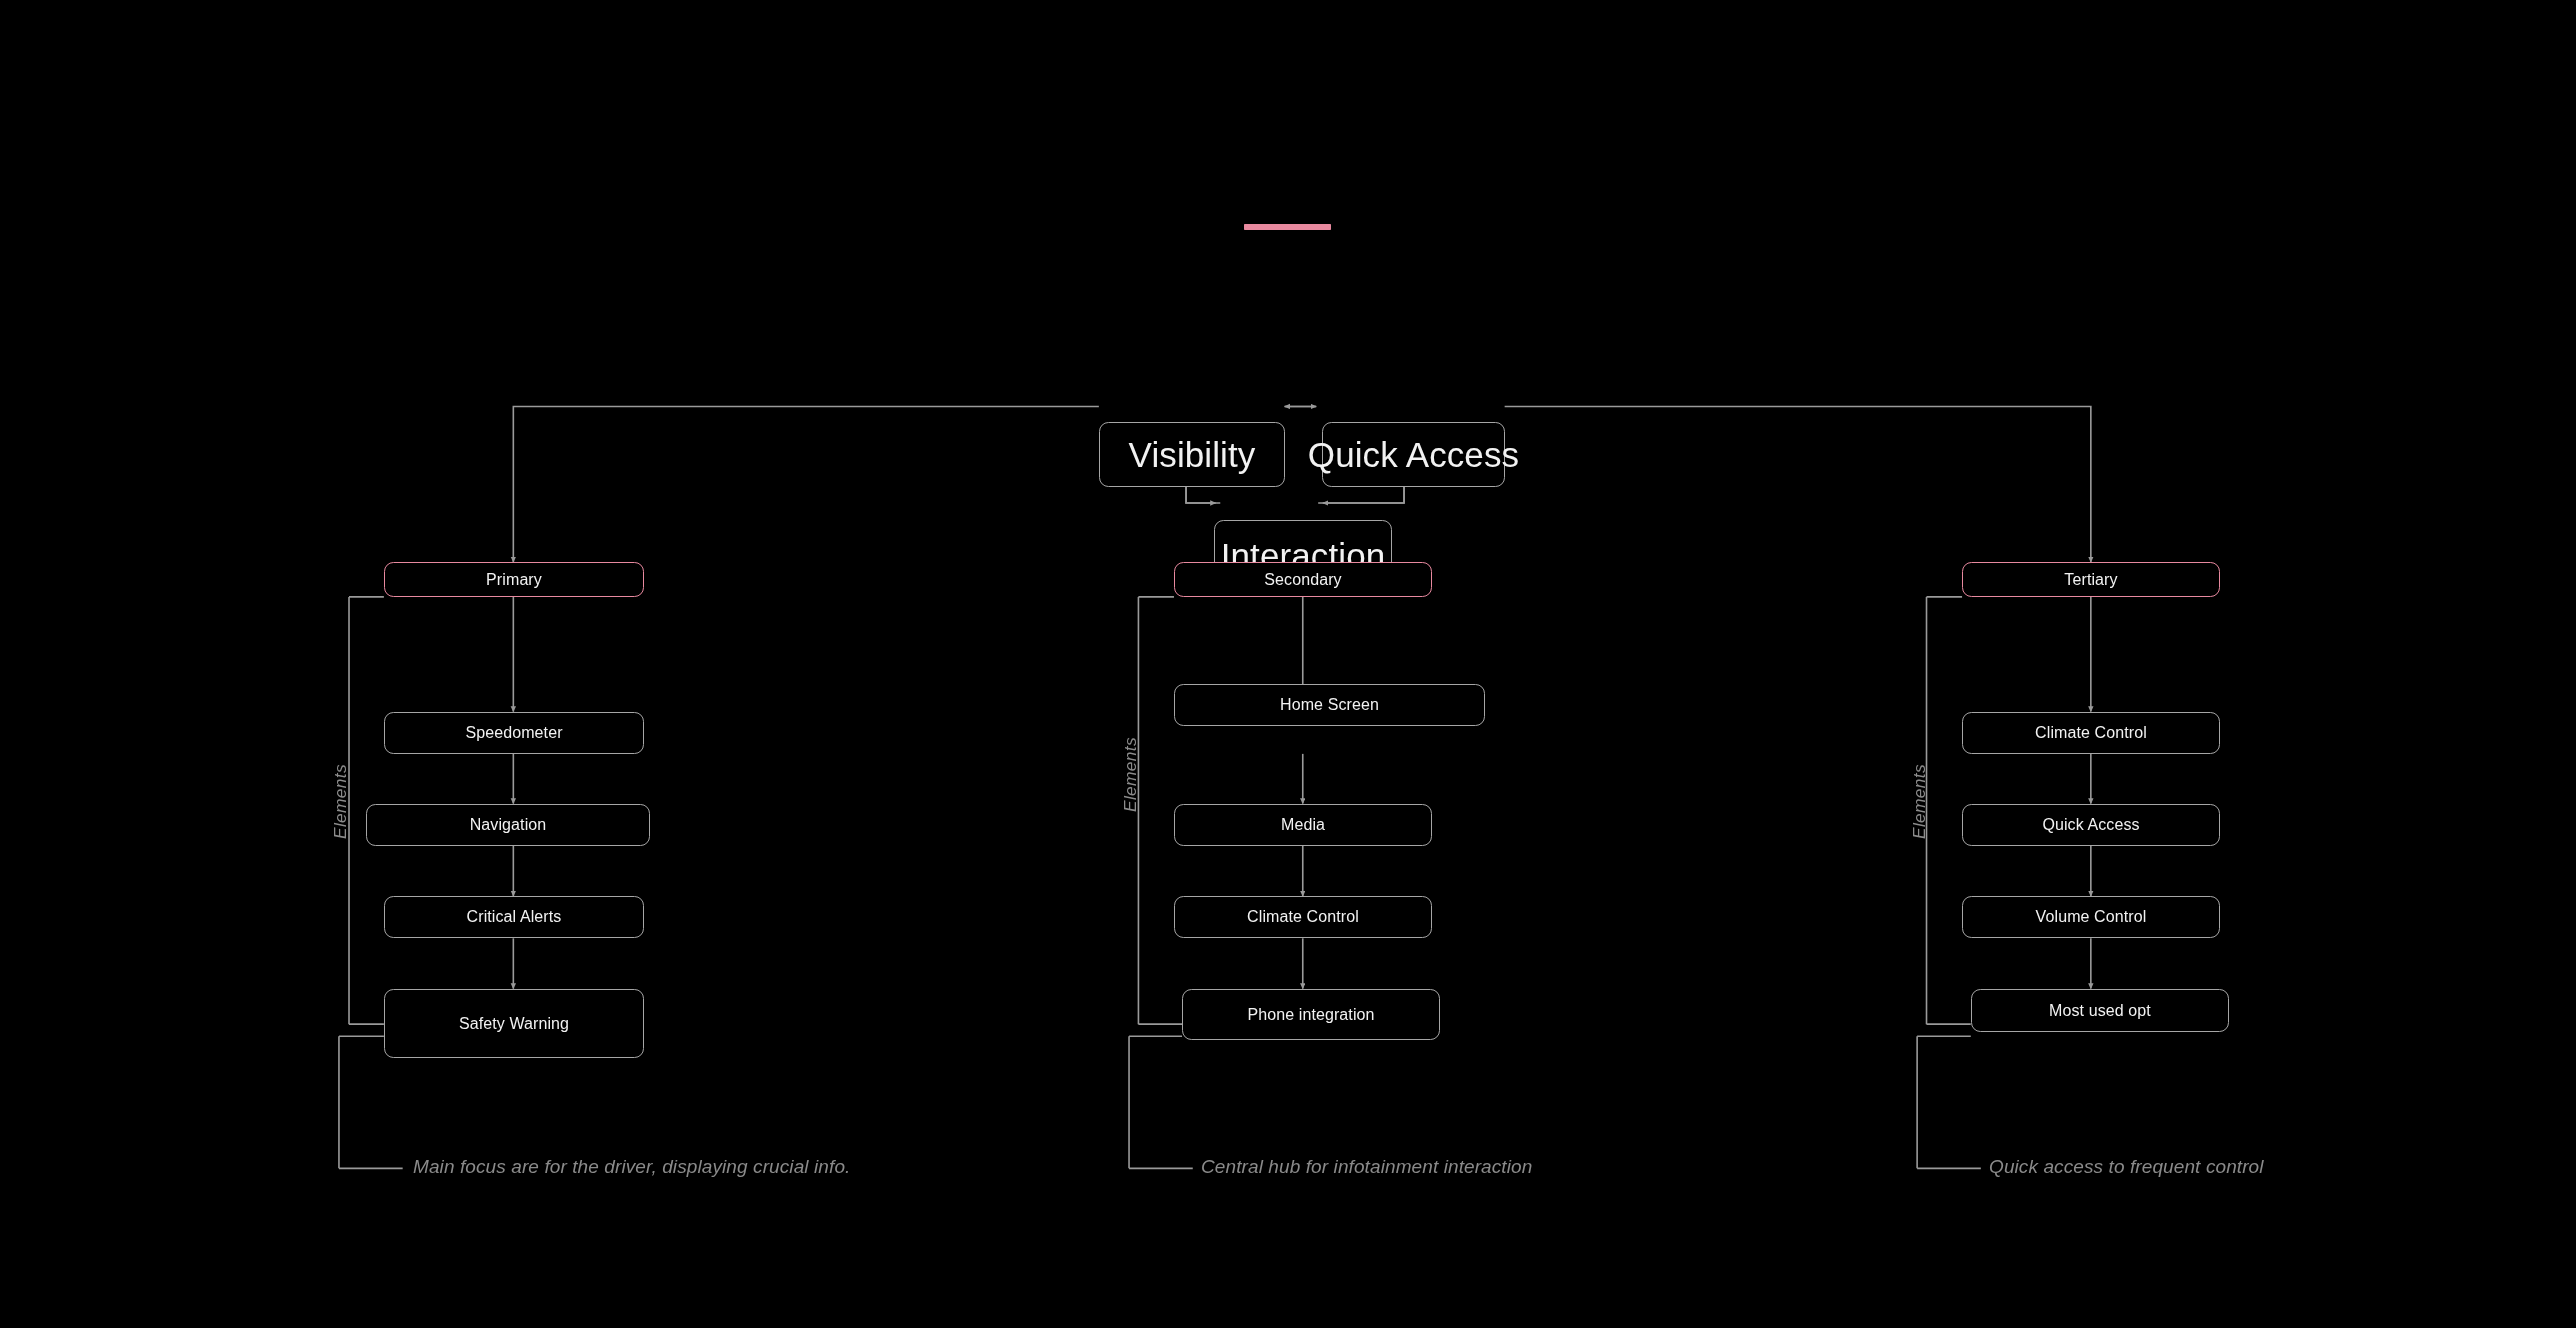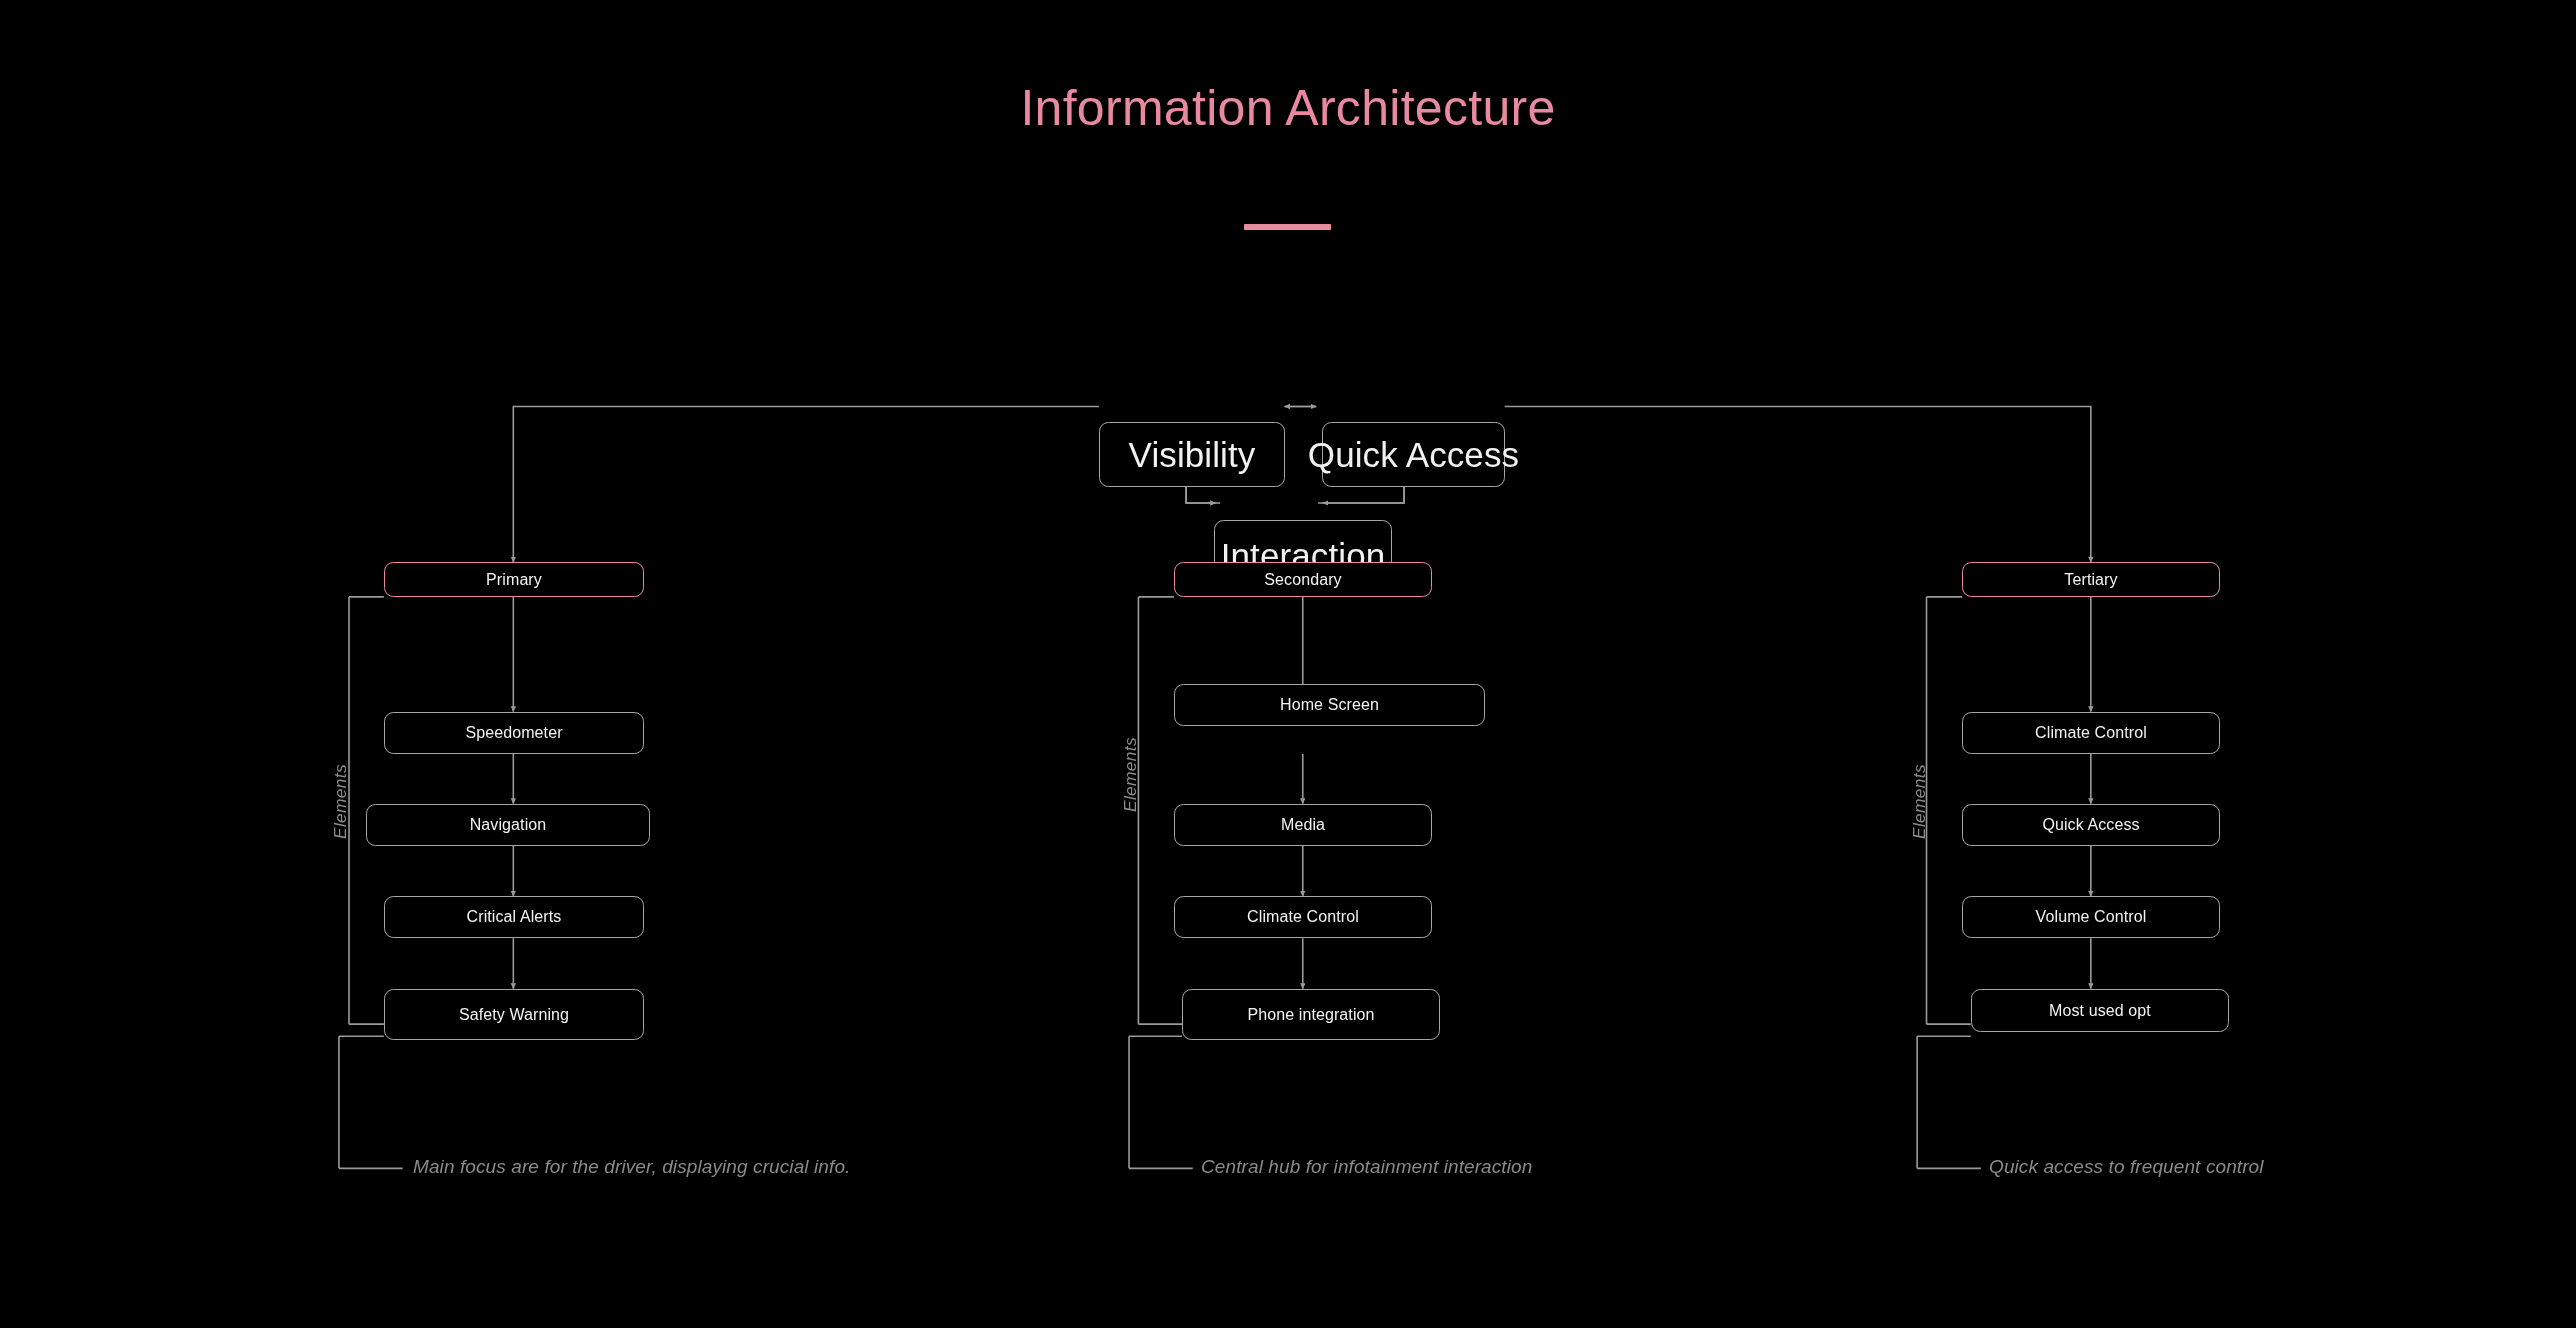--- a/index.html
+++ b/index.html
@@ -99,21 +99,20 @@
     color: #8A8A8A;
     white-space: nowrap;
     letter-spacing: 0.1px;
   }
 </style>
 </head>
 <body>
 
 <div id="stage">
 
-  <div class="page-title">Information Architecture</div>
   <div class="title-accent"></div>
 
   <svg id="wires" viewBox="0 0 3840 1980" width="2576" height="1328">
     <defs>
       <marker id="arr" markerWidth="10" markerHeight="10" refX="8" refY="4" orient="auto" markerUnits="userSpaceOnUse">
         <path d="M0,0 L9,4 L0,8 z" fill="#9A9A9A"></path>
       </marker>
     </defs>
     <g stroke="#9A9A9A" stroke-width="2.4" fill="none">
 
@@ -195,21 +194,21 @@
 
   <div class="node" style="left:384px; top:712px; width:260px; height:42px;">
     <span>Speedometer</span>
   </div>
   <div class="node" style="left:366px; top:804px; width:284px; height:42px;">
     <span>Navigation</span>
   </div>
   <div class="node" style="left:384px; top:896px; width:260px; height:42px;">
     <span>Critical Alerts</span>
   </div>
-  <div class="node" style="left:384px; top:989px; width:260px; height:51px;">
+  <div class="node" style="left:384px; top:989px; width:260px; height:69px;">
     <span>Safety Warning</span>
   </div>
 
   <div class="caption" style="left:413px; top:1156px;">Main focus are for the driver, displaying crucial info.</div>
 
   <div class="node accent" style="left:1174px; top:562px; width:258px; height:35px;">
     <span>Secondary</span>
   </div>
 
   <div class="elements-label" style="left:1120px; top:812px;">Elements</div>

